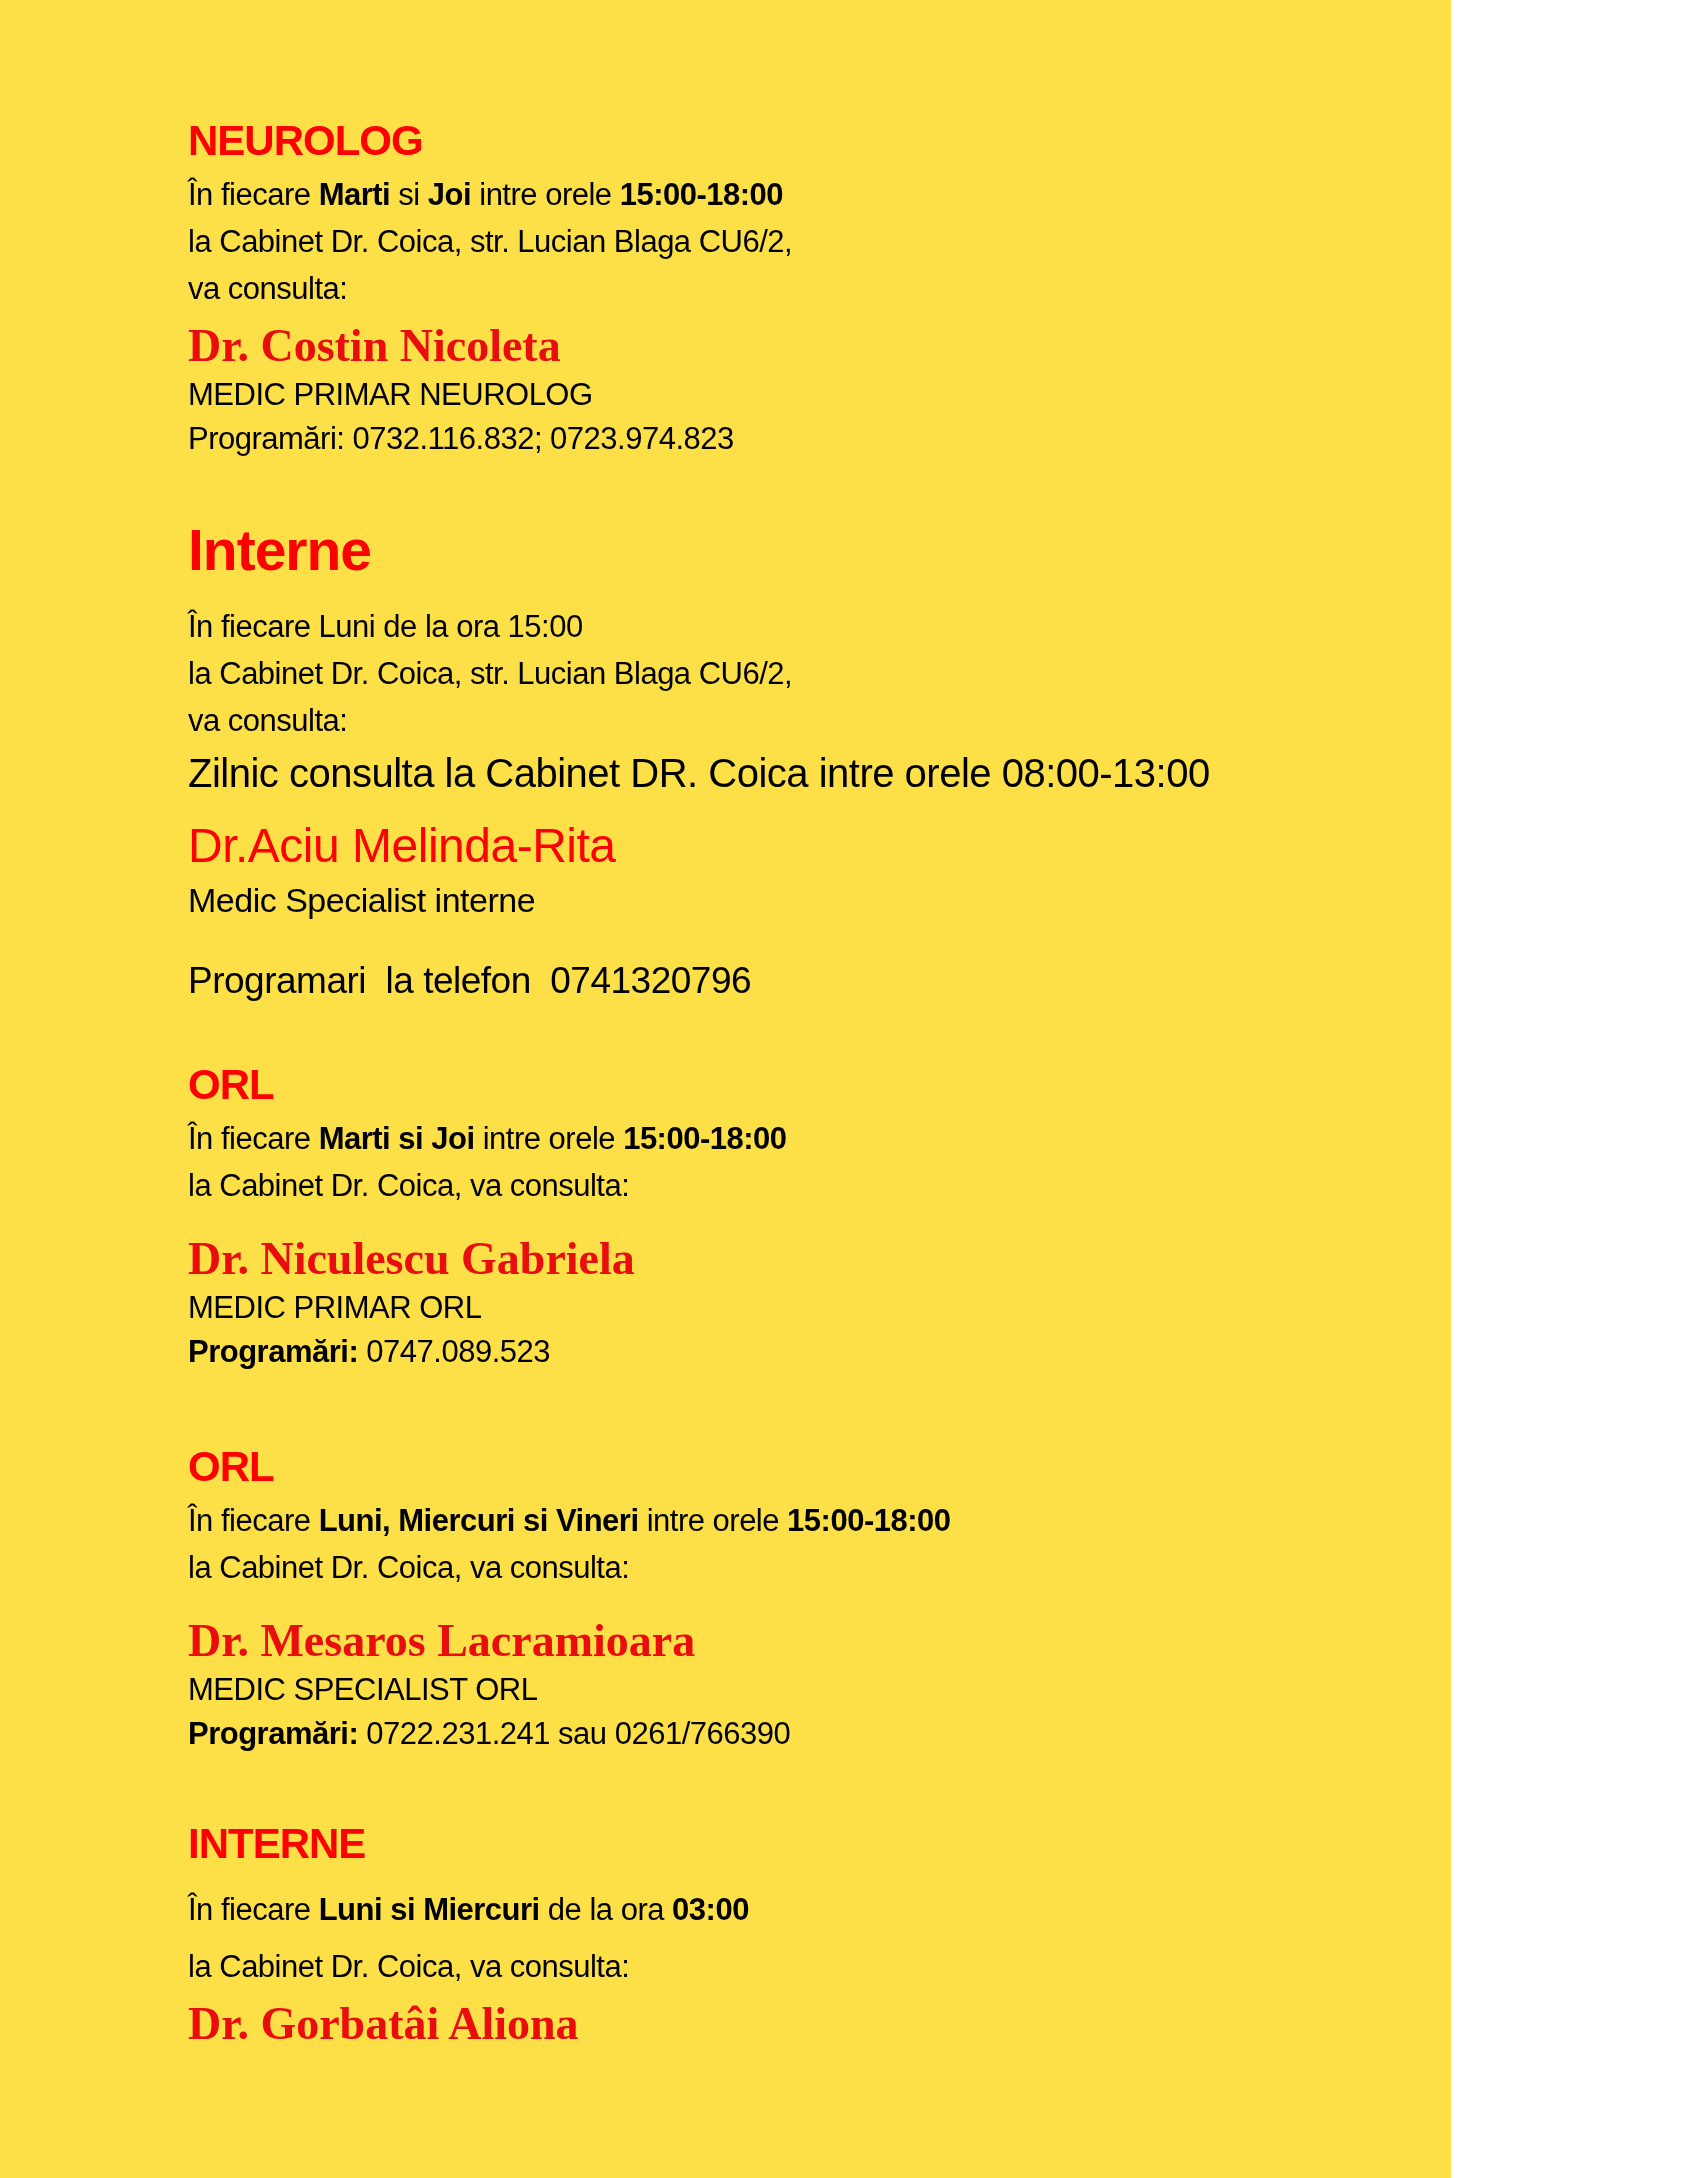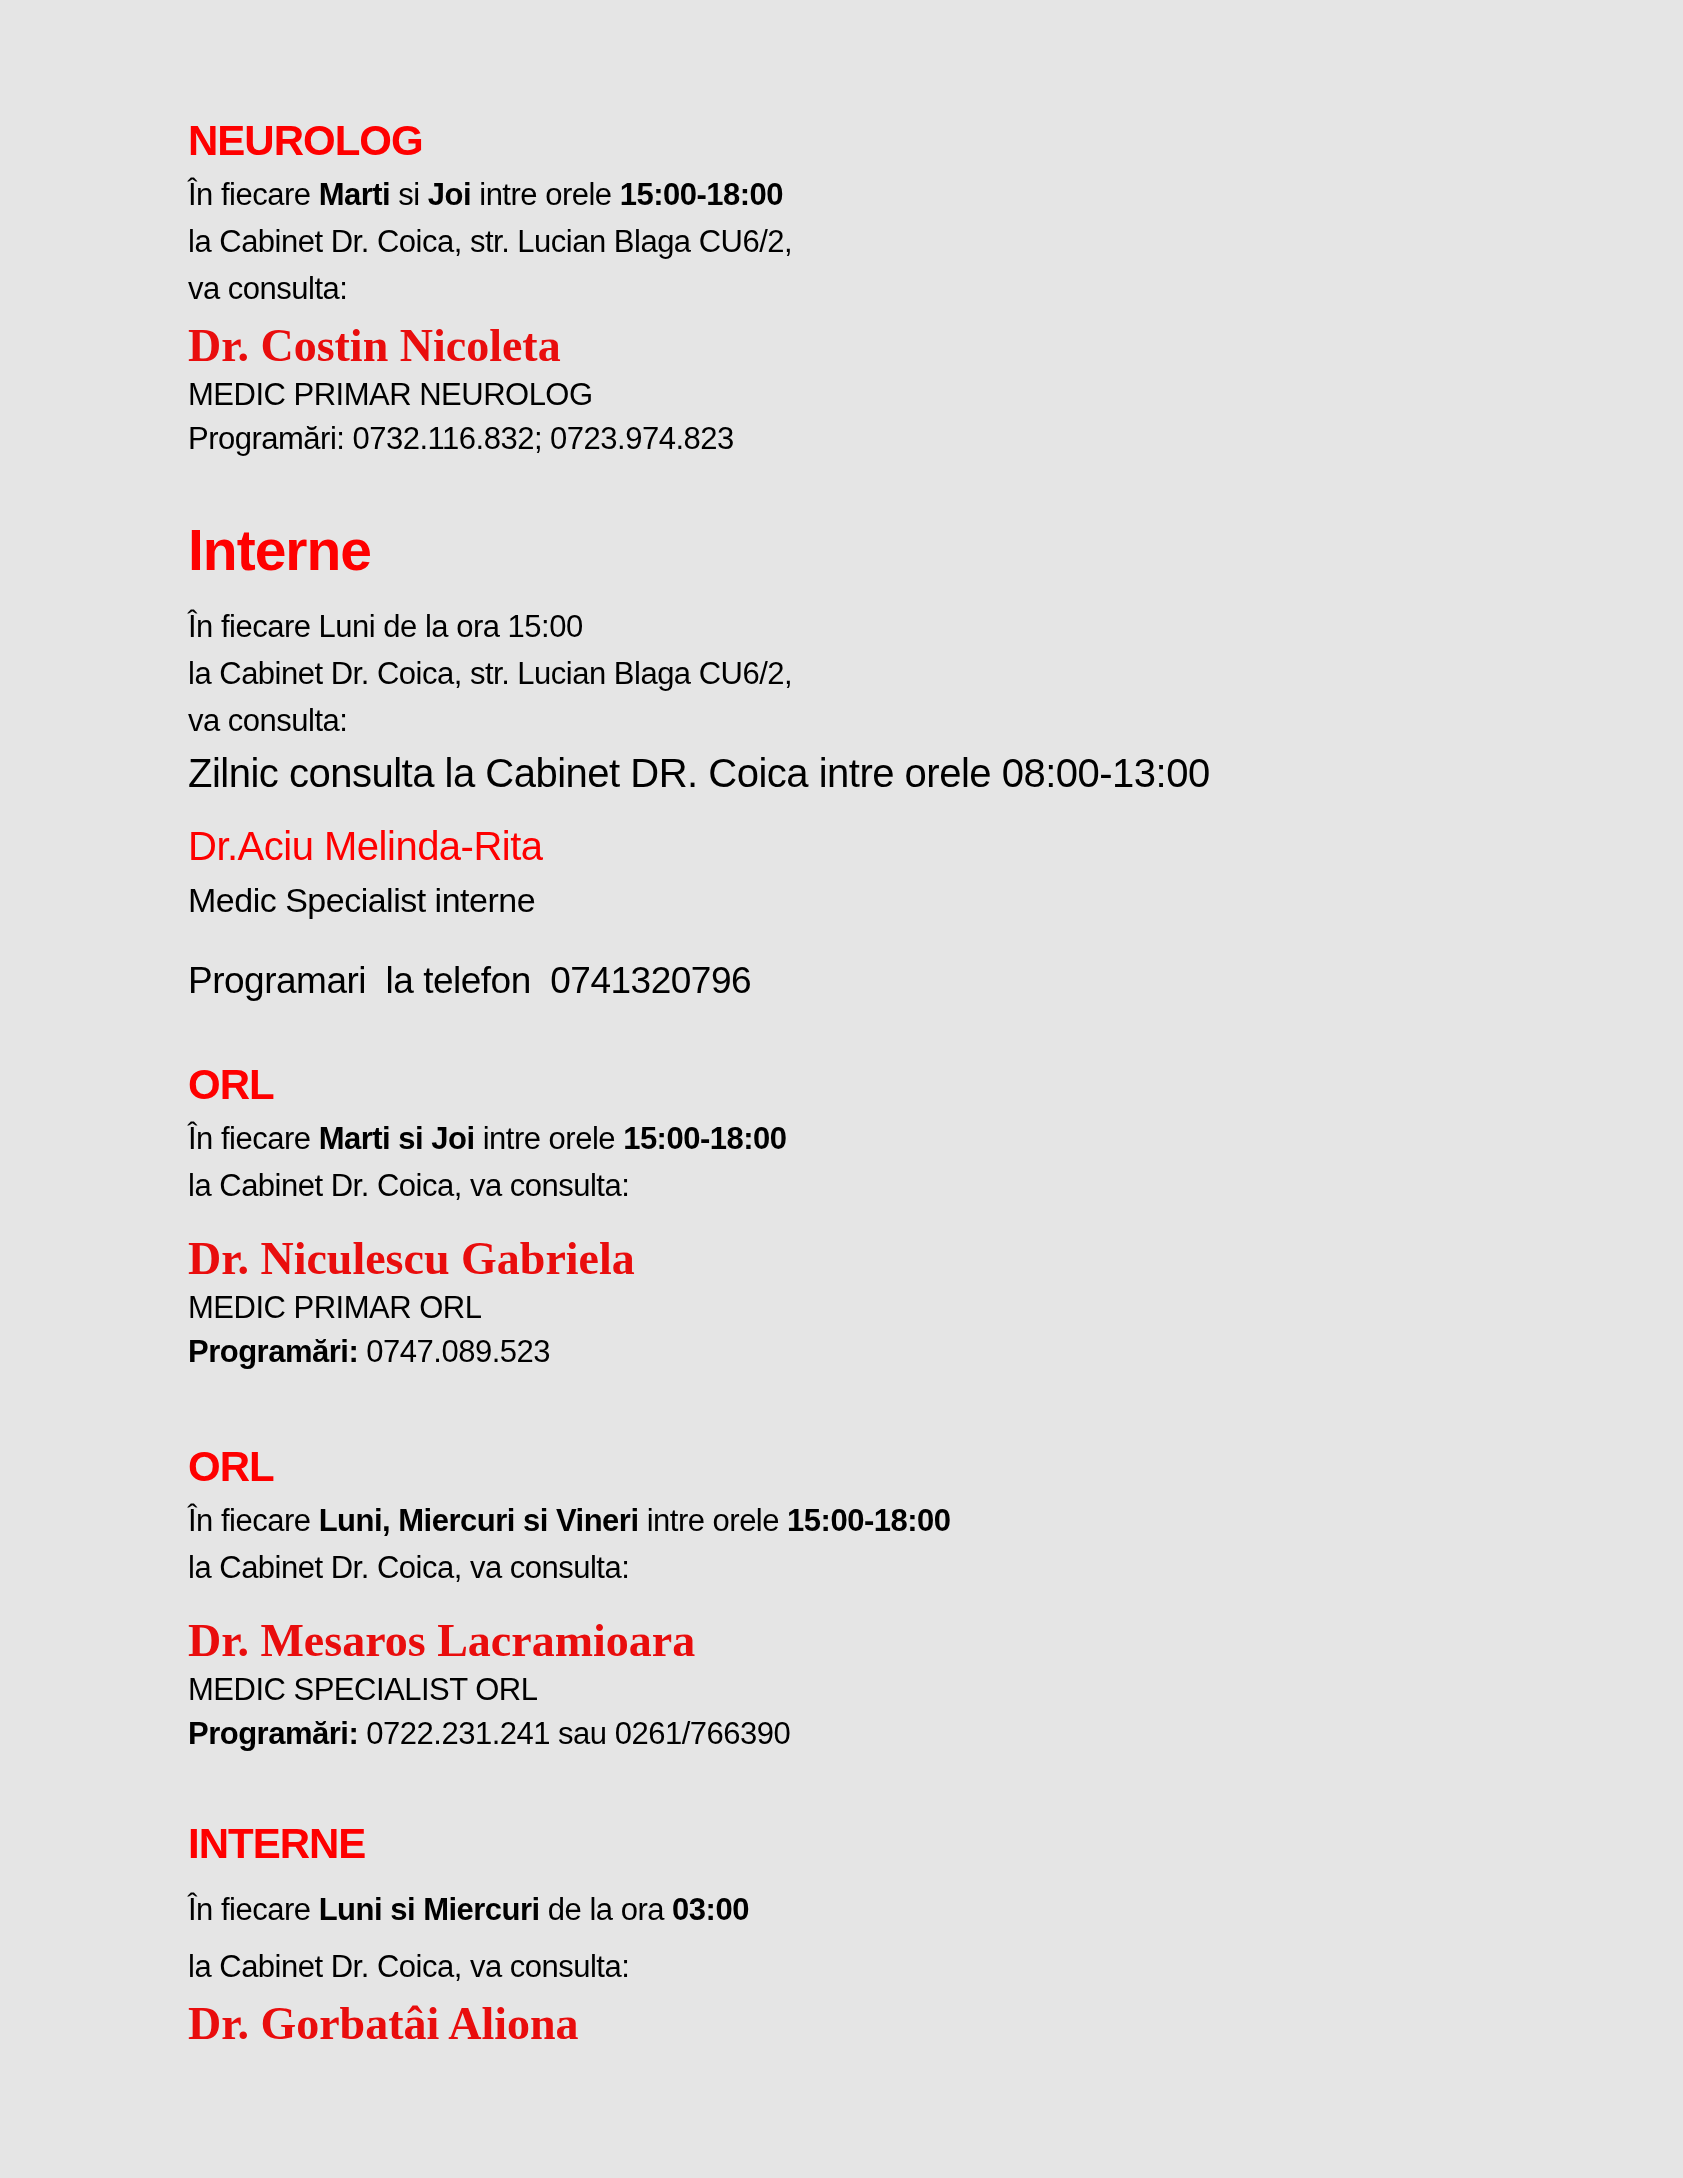--- a/index.html
+++ b/index.html
@@ -2,23 +2,23 @@
 <html><head>
 <meta charset="utf-8">
 <style>
   html, body {
     margin: 0;
     padding: 0;
     background: #ffffff;
   }
   .page {
     position: relative;
-    width: 1683px;
+    width: 1451px;
     height: 2178px;
-    background: #e5e5e5;
+    background: #fde047;
     overflow: hidden;
     box-sizing: border-box;
     padding: 117px 119px 0 188px;
     font-family: "Liberation Sans", sans-serif;
     color: #000000;
   }
   
   .sec-heading {
     font-size: 42px;
     line-height: 48px;
@@ -66,21 +66,21 @@
   
   .daily-note {
     font-size: 40px;
     line-height: 51px;
     letter-spacing: -0.5px;
     margin-top: 4px;
   }
   .doctor-name-sans {
     font-family: "Liberation Sans", sans-serif;
     color: #fe0000;
-    font-size: 40px;
+    font-size: 48px;
     line-height: 46px;
     letter-spacing: -0.5px;
     margin-top: 24px;
   }
   .doctor-title-lg {
     font-size: 34px;
     line-height: 44px;
     letter-spacing: -0.5px;
     margin-top: 9px;
   }

